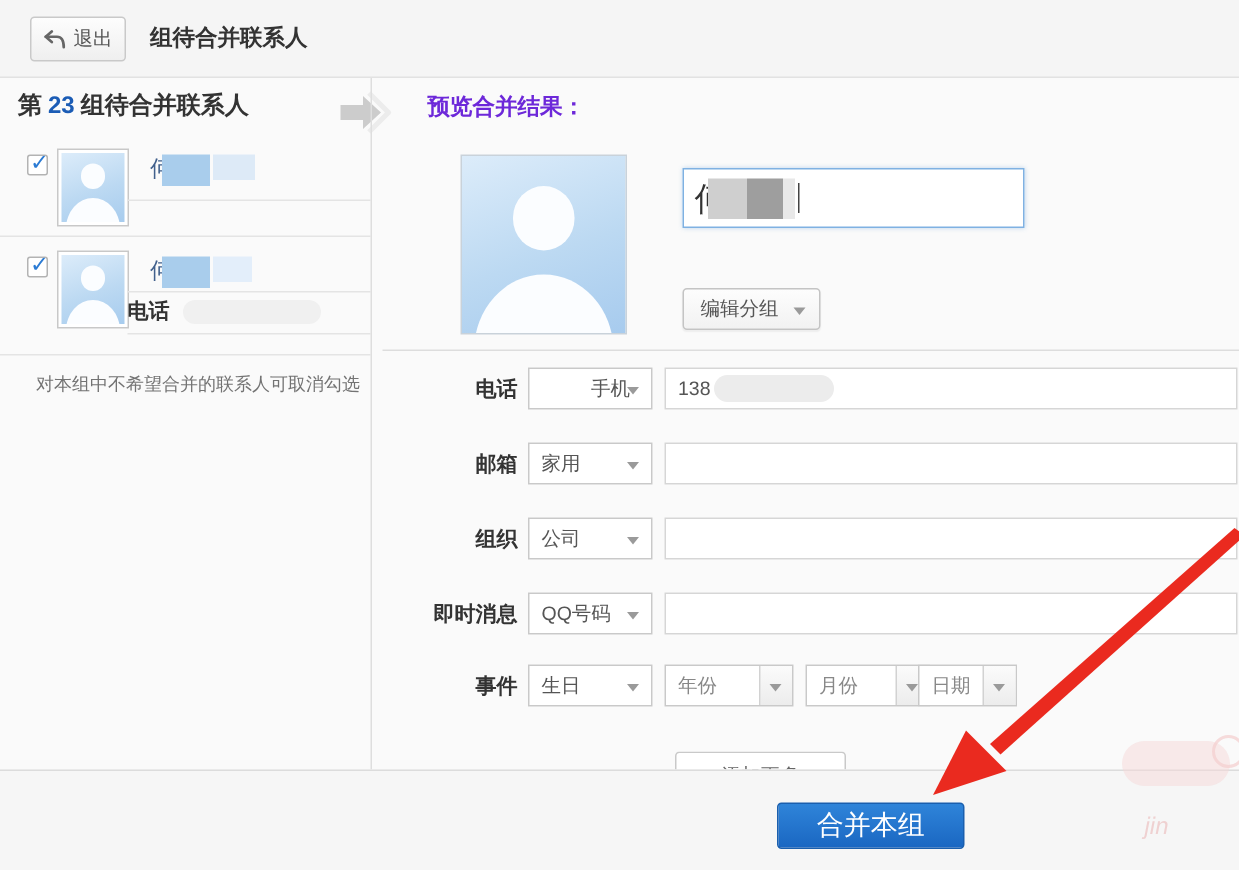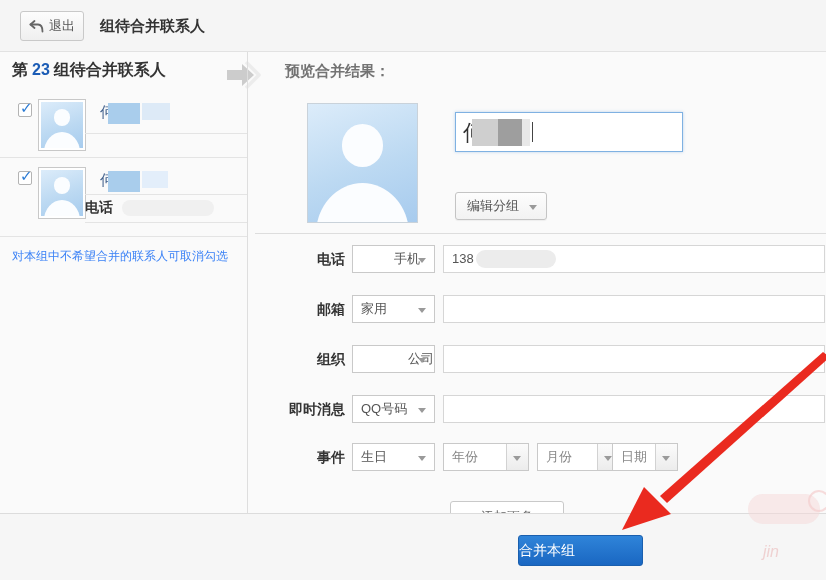--- a/index.html
+++ b/index.html
@@ -10,39 +10,39 @@
   
   .topbar { position:absolute; left:0; top:0; width:826px; height:52px; background:#f5f5f5; border-bottom:1px solid #e2e2e2; }
   .exit-btn { position:absolute; left:20px; top:11px; width:64px; height:30px; border:1px solid #c9c9c9; border-radius:3px;
               background:linear-gradient(#fdfdfd,#efefef); display:flex; align-items:center; justify-content:center; gap:5px;
               font-size:13px; color:#555; cursor:pointer; }
   .page-title { position:absolute; left:100px; top:0; height:52px; line-height:52px; font-size:15px; font-weight:bold; color:#333; }
 
   
   .left-header { position:absolute; left:12px; top:60px; font-size:16px; font-weight:bold; color:#333; }
   .left-header .num { color:#1b5cb5; margin:0 4px; }
-  .hint { position:absolute; left:12px; top:248px; font-size:12px; color:#3b82f6; }
+  .hint { position:absolute; left:24px; top:248px; font-size:12px; color:#737373; }
   .v-divider { position:absolute; left:247px; top:52px; width:1px; height:461px; background:#dedede; }
   .sep { position:absolute; height:1px; background:#e4e4e4; }
   .checkbox { position:absolute; width:14px; height:14px; background:#fff; border:1px solid #b3b3b3; border-radius:2px; cursor:pointer; }
   .checkbox .tick { position:absolute; left:1px; top:-5px; font-size:15px; font-weight:bold; color:#2b7bd4; }
   .avatar-frame { position:absolute; width:48px; height:52px; background:#fff; border:1px solid #c8c8c8; padding:2px; }
   .avatar-img { position:relative; width:100%; height:100%; overflow:hidden;
                 background:linear-gradient(160deg,#dcecfa 0%,#bcd9f2 55%,#a7ccee 100%); }
   .avatar-img::before { content:""; position:absolute; left:30%; top:16%; width:40%; height:37%; border-radius:50%; background:#fbfdff; }
   .avatar-img::after  { content:""; position:absolute; left:6%; bottom:-14%; width:88%; height:48%; border-radius:50% 50% 0 0/95% 95% 0 0; background:#fbfdff; }
   .name-frag { display:inline-block; overflow:hidden; white-space:nowrap; color:#41608c; font-size:15px; width:8px; height:18px; vertical-align:top; }
   .censor { display:inline-block; vertical-align:top; }
   .mini-label { font-size:14px; font-weight:bold; color:#333; }
 
   
   .merge-arrow { position:absolute; left:224px; top:59px; }
 
   
-  .preview-heading { position:absolute; left:285px; top:62px; font-size:15px; font-weight:bold; color:#737373; }
+  .preview-heading { position:absolute; left:285px; top:62px; font-size:15px; font-weight:bold; color:#6d28d9; }
   .big-avatar { position:absolute; left:307px; top:103px; width:111px; height:120px; border:1px solid #c9d2da; overflow:hidden;
                 background:linear-gradient(160deg,#dcecfa 0%,#bcd9f2 55%,#a7cbee 100%); }
   .big-avatar::before { content:""; position:absolute; left:31%; top:17%; width:38%; height:36%; border-radius:50%; background:#fbfdff; }
   .big-avatar::after  { content:""; position:absolute; left:7%; bottom:-13%; width:86%; height:46%; border-radius:50% 50% 0 0/95% 95% 0 0; background:#fbfdff; }
 
   .name-input { position:absolute; left:455px; top:112px; width:228px; height:40px; background:#fff; border:1px solid #7fb1e2;
                 box-shadow:0 0 3px rgba(110,165,220,.45); display:flex; align-items:center; padding-left:7px; }
   .name-input .name-frag { font-size:22px; height:28px; width:9px; color:#333; }
   .cursor { width:1px; height:20px; background:#444; margin-left:2px; }
 
@@ -66,21 +66,21 @@
             font-size:13px; color:#555; line-height:26px; padding-left:8px; display:flex; align-items:center; }
   .blur-blob { border-radius:9px; background:#ececec; }
 
   .add-more-clip { position:absolute; left:450px; top:501px; width:114px; height:12px; overflow:hidden; }
   .add-more-btn { width:114px; height:30px; background:#fff; border:1px solid #c9c9c9; border-radius:3px;
                   text-align:center; line-height:30px; font-size:13px; color:#666; cursor:pointer; }
 
   
   .footer { position:absolute; left:0; top:513px; width:826px; height:67px; background:#f6f6f6; border-top:1px solid #dcdcdc; }
   .btn-merge { position:absolute; left:518px; top:535px; width:125px; height:31px; border:1px solid #1a5fae; border-radius:3px;
-               background:linear-gradient(#2f84d9,#1a67c2); color:#fff; font-size:14px; line-height:29px; cursor:pointer; }
+               background:linear-gradient(#2f84d9,#1a67c2); color:#fff; font-size:18px; text-align:center; line-height:29px; cursor:pointer; }
   .btn-skip { position:absolute; left:678px; top:535px; width:145px; height:31px; border:1px solid #c9c9c9; border-radius:3px;
               background:linear-gradient(#fefefe,#f0f0f0); color:#8a8a8a; font-size:14px; text-align:center; line-height:29px; cursor:pointer; }
 
   
   .wm-blob1 { position:absolute; left:748px; top:494px; width:72px; height:30px; border-radius:15px; background:rgba(246,216,216,.5); }
   .wm-ring  { position:absolute; left:808px; top:490px; width:22px; height:22px; border-radius:50%; border:2px solid rgba(243,205,205,.7); }
   .wm-text  { position:absolute; left:763px; top:543px; font-size:16px; font-style:italic; color:rgba(228,150,150,.38); }
 
   .overlay-svg { position:absolute; left:0; top:0; pointer-events:none; }
 </style>
@@ -180,21 +180,21 @@
       <span>家用</span>
       <span class="caret"></span>
     </div>
     <div class="finput">
       <span></span>
     </div>
   </div>
 
   <div class="frow" style="top:345px;">
     <div class="flabel">组织</div>
-    <div class="dd" style="left:97px; width:83px;text-align:right;">
+    <div class="dd" style="left:97px; width:83px;">
       <span>公司</span>
       <span class="caret"></span>
     </div>
     <div class="finput">
       <span></span>
     </div>
   </div>
 
   <div class="frow" style="top:395px;">
     <div class="flabel">即时消息</div>

